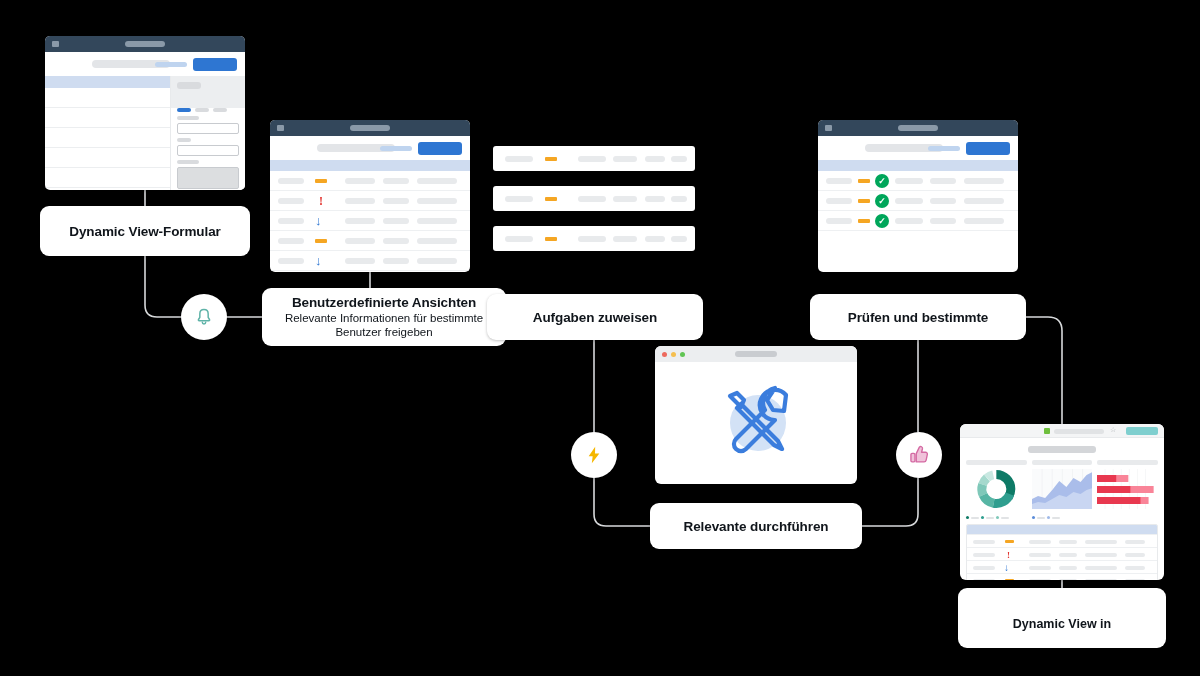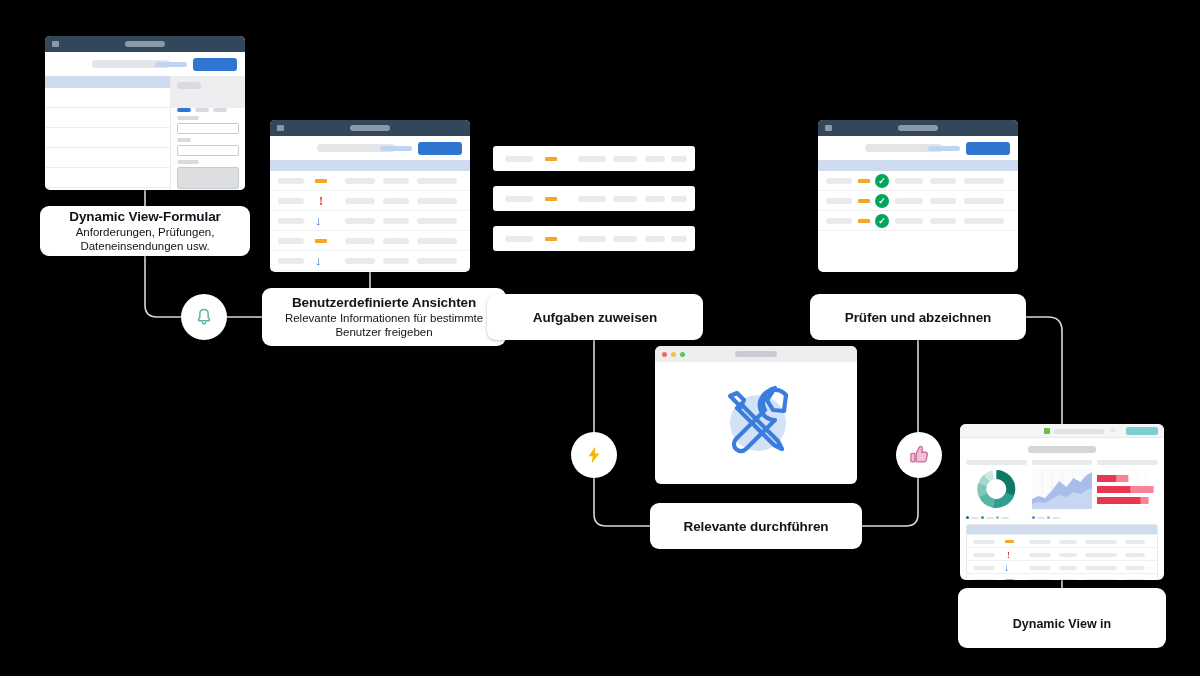--- a/index.html
+++ b/index.html
@@ -468,34 +468,33 @@
 
   <div class="badge" id="bd-thumb">
     <svg width="22" height="22" viewBox="0 0 24 24">
       <path d="M9 10.5 L12.4 3.4 a2 2 0 0 1 3.4 1.8 L14.8 9 h4.3 a2 2 0 0 1 2 2.4 l-1.3 6.2 a2.4 2.4 0 0 1 -2.3 1.9 H9 Z" fill="#f0c2da" stroke="#d46aa3" stroke-width="1.5" stroke-linejoin="round"></path>
       <rect x="3.2" y="10.2" width="4.4" height="9.3" rx="1.2" fill="#f0c2da" stroke="#d46aa3" stroke-width="1.5"></rect>
     </svg>
   </div>
 
   <div class="label" id="lb-form">
     <div class="t">Dynamic View-Formular</div>
-    <div class="s">Anforderungen, Prüfungen, Dateneinsendungen usw.</div>
   </div>
 
   <div class="label" id="lb-views">
     <div class="t">Benutzerdefinierte Ansichten</div>
     <div class="s">Relevante Informationen für bestimmte Benutzer freigeben</div>
   </div>
 
   <div class="label single" id="lb-assign">
     <div class="t">Aufgaben zuweisen</div>
   </div>
 
   <div class="label single" id="lb-approve">
-    <div class="t">Prüfen und abzeichnen</div>
+    <div class="t">Prüfen und bestimmte</div>
   </div>
 
   <div class="label single" id="lb-exec">
     <div class="t">Relevante durchführen</div>
   </div>
 
   <div class="label" id="lb-dash">
     <div class="s">Dynamic View in</div>
   </div>
 

